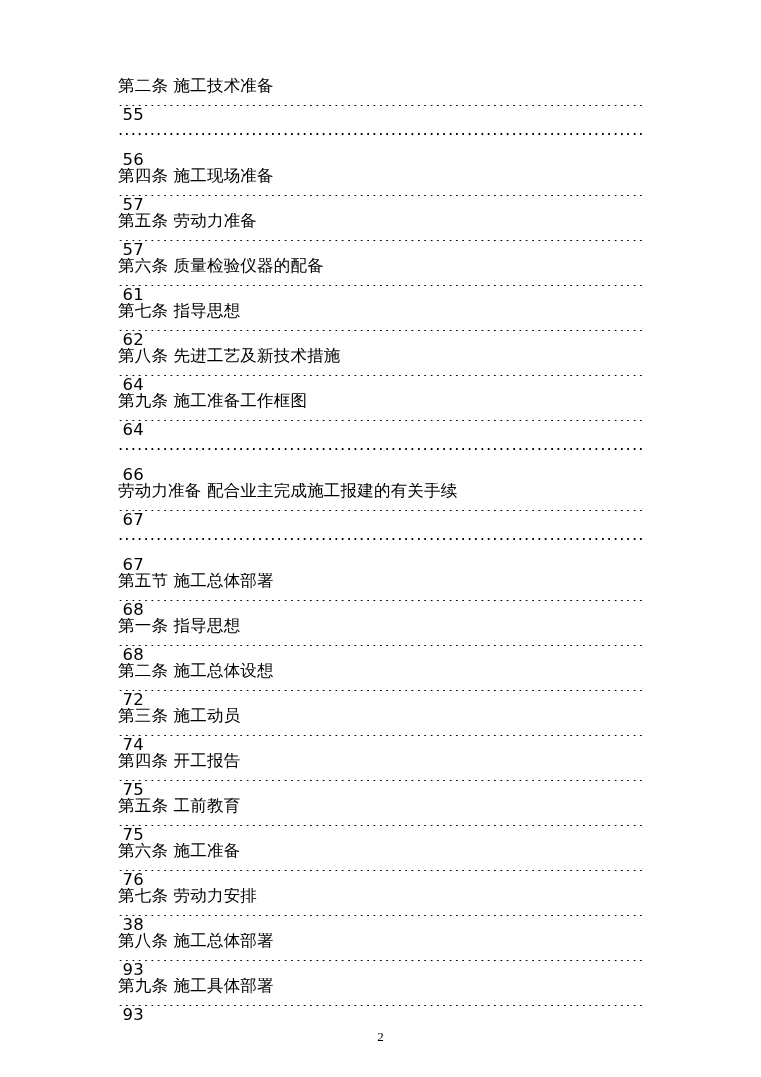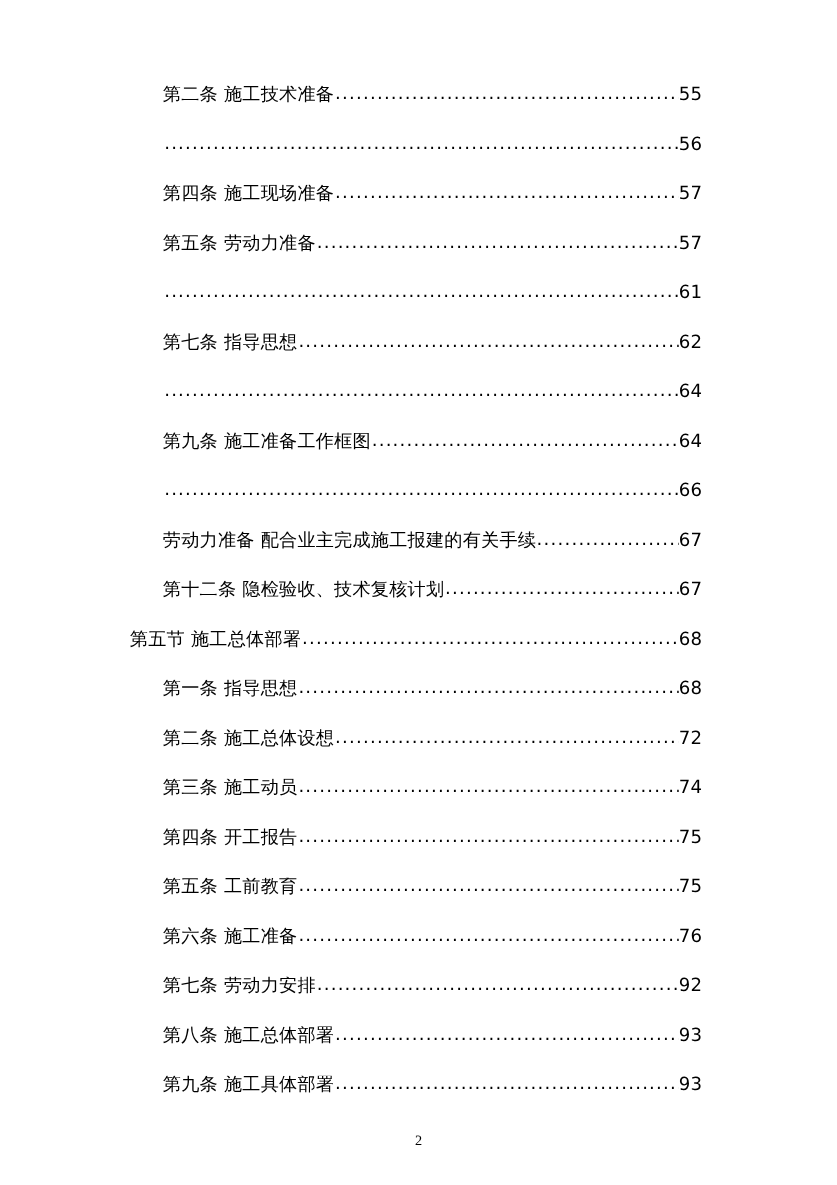--- a/index.html
+++ b/index.html
@@ -28,20 +28,21 @@
     padding: 0;
   }
   .toc-entry {
     display: flex;
     align-items: baseline;
     font-size: 16.5px;
     line-height: 1;
     height: 45px;
     white-space: nowrap;
     overflow: hidden;
+    flex-direction: column;
   }
   .toc-entry .indent {
     display: inline-block;
     flex: 0 0 auto;
   }
   .toc-entry.lvl1 .indent { width: 0px; }
   .toc-entry.lvl2 .indent { width: 30px; }
 
   .toc-title {
     flex: 0 0 auto;
@@ -52,21 +53,21 @@
     overflow: hidden;
     white-space: nowrap;
     font-size: 16.5px;
     letter-spacing: 1.1px;
     color: #000;
     margin: 0 0px;
     transform: translateY(-1px);
   }
   .toc-page {
     flex: 0 0 auto;
-    text-align: left;
+    text-align: right;
     min-width: 26px;
     letter-spacing: 0.2px;
   }
   .gap-before-dots { width: 2px; display: inline-block; }
   .footer {
     position: absolute;
     left: 0;
     right: 0;
     bottom: 32px;
     text-align: center;
@@ -101,33 +102,35 @@
       </li>
       <li class="toc-entry lvl2">
         <span class="indent"></span>
         <span class="toc-title">第五条 劳动力准备</span>
         <span class="gap-before-dots"></span>
         <span class="toc-dots">........................................................................................................................</span>
         <span class="toc-page">57</span>
       </li>
       <li class="toc-entry lvl2">
         <span class="indent"></span>
+        <span class="toc-title">第六条 质量检验仪器的配备</span>
         <span class="gap-before-dots"></span>
         <span class="toc-dots">........................................................................................................................</span>
         <span class="toc-page">61</span>
       </li>
       <li class="toc-entry lvl2">
         <span class="indent"></span>
         <span class="toc-title">第七条 指导思想</span>
         <span class="gap-before-dots"></span>
         <span class="toc-dots">........................................................................................................................</span>
         <span class="toc-page">62</span>
       </li>
       <li class="toc-entry lvl2">
         <span class="indent"></span>
+        <span class="toc-title">第八条 先进工艺及新技术措施</span>
         <span class="gap-before-dots"></span>
         <span class="toc-dots">........................................................................................................................</span>
         <span class="toc-page">64</span>
       </li>
       <li class="toc-entry lvl2">
         <span class="indent"></span>
         <span class="toc-title">第九条 施工准备工作框图</span>
         <span class="gap-before-dots"></span>
         <span class="toc-dots">........................................................................................................................</span>
         <span class="toc-page">64</span>
@@ -140,21 +143,20 @@
       </li>
       <li class="toc-entry lvl2">
         <span class="indent"></span>
         <span class="toc-title">劳动力准备 配合业主完成施工报建的有关手续</span>
         <span class="gap-before-dots"></span>
         <span class="toc-dots">........................................................................................................................</span>
         <span class="toc-page">67</span>
       </li>
       <li class="toc-entry lvl2">
         <span class="indent"></span>
-        <span class="toc-title">第十二条 隐检验收、技术复核计划</span>
         <span class="gap-before-dots"></span>
         <span class="toc-dots">........................................................................................................................</span>
         <span class="toc-page">67</span>
       </li>
       <li class="toc-entry lvl1">
         <span class="indent"></span>
         <span class="toc-title">第五节 施工总体部署</span>
         <span class="gap-before-dots"></span>
         <span class="toc-dots">........................................................................................................................</span>
         <span class="toc-page">68</span>
@@ -199,21 +201,21 @@
         <span class="toc-title">第六条 施工准备</span>
         <span class="gap-before-dots"></span>
         <span class="toc-dots">........................................................................................................................</span>
         <span class="toc-page">76</span>
       </li>
       <li class="toc-entry lvl2">
         <span class="indent"></span>
         <span class="toc-title">第七条 劳动力安排</span>
         <span class="gap-before-dots"></span>
         <span class="toc-dots">........................................................................................................................</span>
-        <span class="toc-page">92</span>
+        <span class="toc-page">38</span>
       </li>
       <li class="toc-entry lvl2">
         <span class="indent"></span>
         <span class="toc-title">第八条 施工总体部署</span>
         <span class="gap-before-dots"></span>
         <span class="toc-dots">........................................................................................................................</span>
         <span class="toc-page">93</span>
       </li>
       <li class="toc-entry lvl2">
         <span class="indent"></span>

